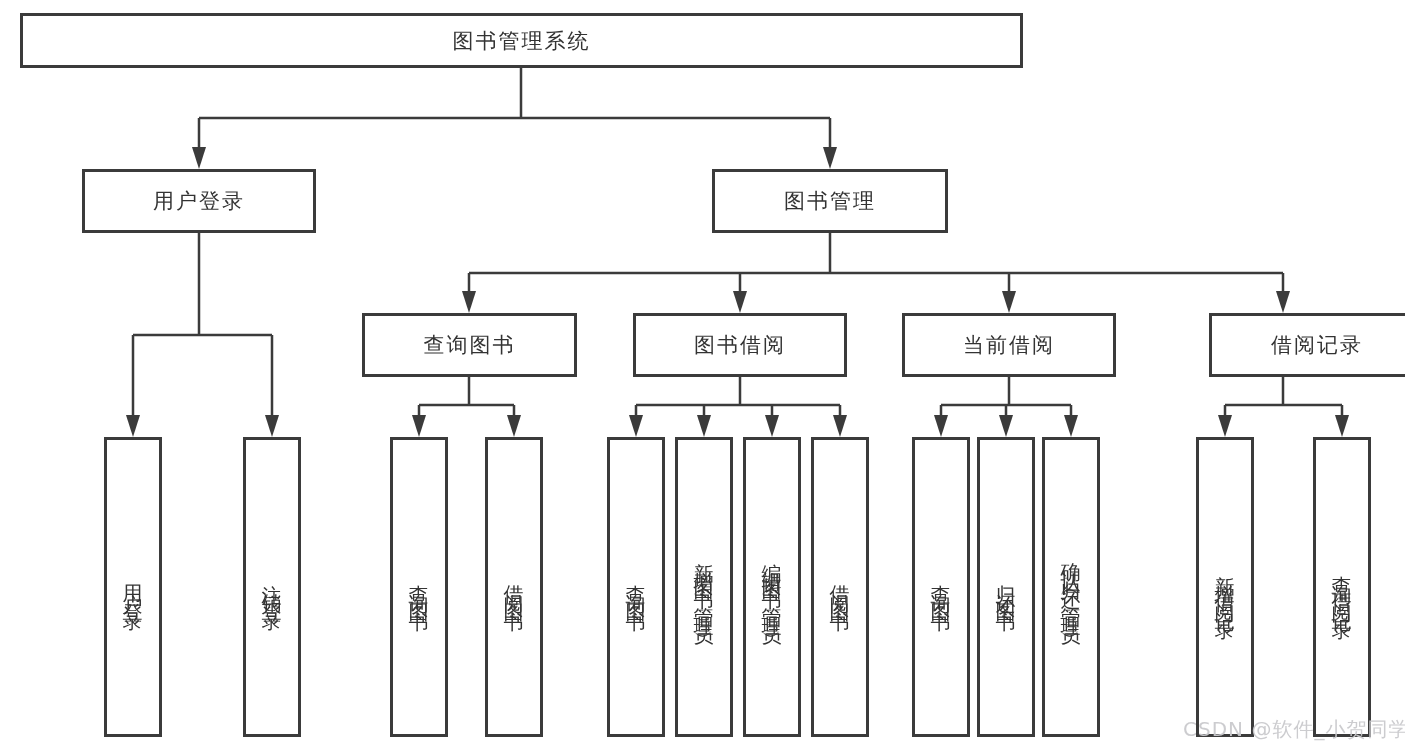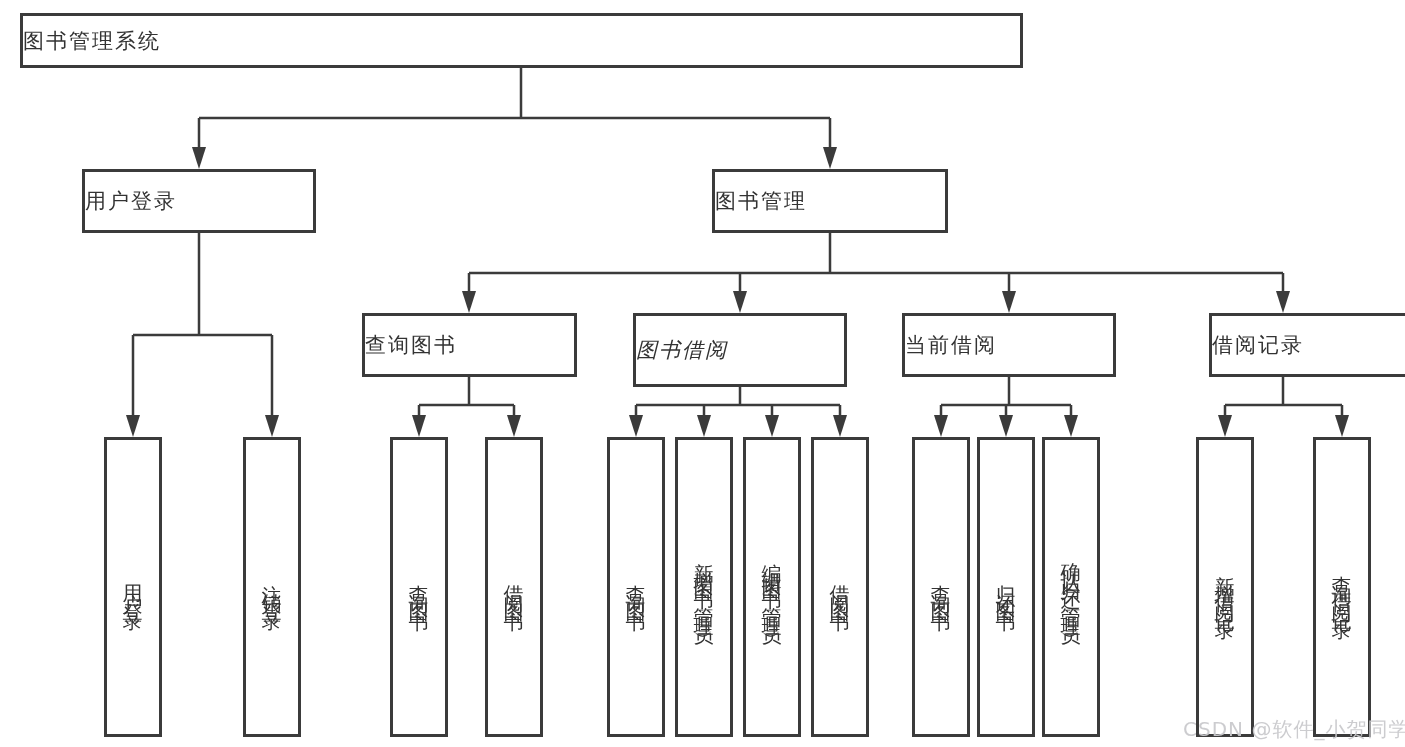--- a/index.html
+++ b/index.html
@@ -9,21 +9,21 @@
     background:#ffffff;
     font-family:"DejaVu Sans","Liberation Sans",sans-serif;
     overflow:hidden;
   }
   .connectors{position:absolute;left:0;top:0;width:1405px;height:747px;}
   .node{
     position:absolute;
     box-sizing:border-box;
     background:#ffffff;
     border:3px solid #3b3b3b;
-    display:flex;align-items:center;
+    display:flex;align-items:center;justify-content:center;
     color:#333333;
     font-size:21px;
     letter-spacing:2px;
     white-space:nowrap;
   }
   .leaf{
     position:absolute;
     box-sizing:border-box;
     background:#ffffff;
     border:3px solid #3b3b3b;
@@ -108,21 +108,21 @@
   <div class="node" style="left:82px;top:169px;width:234px;height:64px;">
     <span>用户登录</span>
   </div>
   <div class="node" style="left:712px;top:169px;width:236px;height:64px;">
     <span>图书管理</span>
   </div>
 
   <div class="node" style="left:362px;top:313px;width:215px;height:64px;">
     <span>查询图书</span>
   </div>
-  <div class="node" style="left:633px;top:313px;width:214px;height:74px;font-style:italic;">
+  <div class="node" style="left:633px;top:313px;width:214px;height:64px;">
     <span>图书借阅</span>
   </div>
   <div class="node" style="left:902px;top:313px;width:214px;height:64px;">
     <span>当前借阅</span>
   </div>
   <div class="node" style="left:1172px;top:313px;width:216px;height:64px;margin-left:37px;">
     <span>借阅记录</span>
   </div>
 
   <div class="leaf" style="left:104px;">

